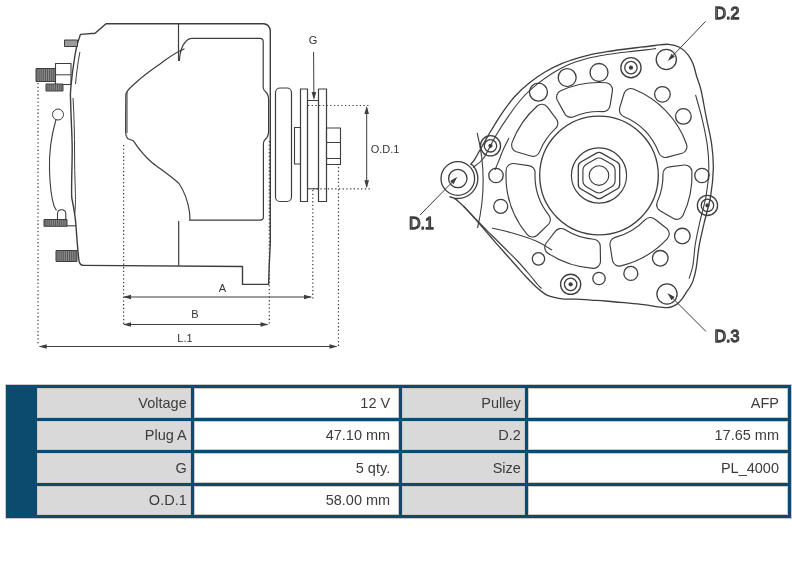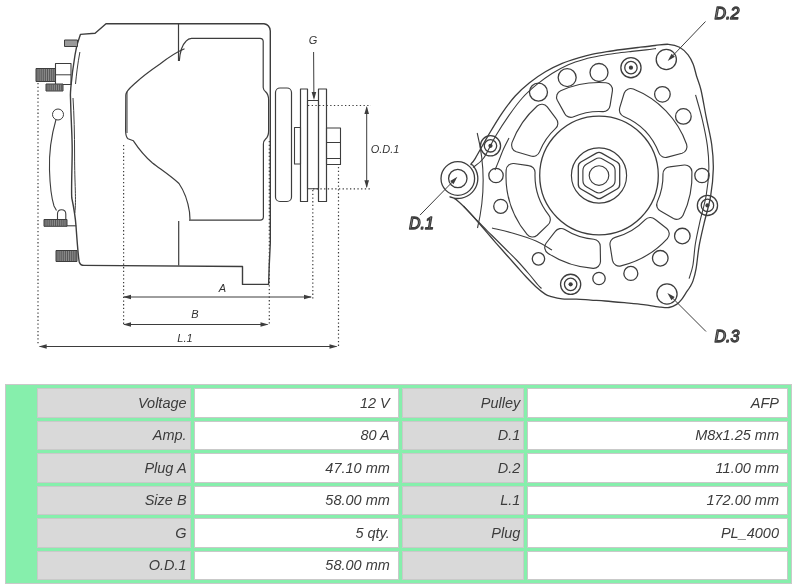--- a/index.html
+++ b/index.html
@@ -1,18 +1,18 @@
 <!DOCTYPE html>
 <html><head>
 <meta charset="utf-8">
 <style>
 html,body { margin:0; padding:0; background:#fff; width:792px; height:587px; overflow:hidden; }
 * { box-sizing: border-box; }
-#wrap { position:relative; width:792px; height:587px; font-family:"Liberation Sans",sans-serif;font-style:italic; }
-table { position:absolute; left:5px; top:384px; border-collapse:separate; border-spacing:3px; table-layout:fixed; border:1px solid #c9c9c9; background:#86efac;padding-left:28px; }
+#wrap { position:relative; width:792px; height:587px; font-family:"Liberation Sans",sans-serif; }
+table { position:absolute; left:5px; top:384px; border-collapse:separate; border-spacing:3px; table-layout:fixed; border:1px solid #c9c9c9; background:#0c4a6e;padding-left:28px; }
 td { border:1px solid #c9c9c9; height:29.5px; font-size:14.5px; color:#3c3c3c; text-align:right; padding:0 3px 0 0; white-space:nowrap; overflow:hidden; }
 td.l { background:#d9d9d9; }
 td.v { background:#fff; padding-right:8px; }
 col.c1 { width:158px; } col.c2 { width:211px; } col.c3 { width:126px; } col.c4 { width:268px; }
 </style>
 </head>
 <body>
 <div id="wrap">
 <svg width="792" height="386" viewBox="0 0 792 386" style="position:absolute;top:0;left:0">
 <g fill="none" stroke="#3d3d3d" stroke-width="1.3" stroke-linejoin="round">
@@ -180,41 +180,29 @@
         <col class="c4">
       </colgroup>
 <tbody>
         <tr>
           <td class="l">Voltage</td>
           <td class="v">12 V</td>
           <td class="l">Pulley</td>
           <td class="v">AFP</td>
         </tr>
 <tr>
-          <td class="l">Amp.</td>
-          <td class="v">80 A</td>
-          <td class="l">D.1</td>
-          <td class="v">M8x1.25 mm</td>
-        </tr>
-<tr>
           <td class="l">Plug A</td>
           <td class="v">47.10 mm</td>
           <td class="l">D.2</td>
-          <td class="v">11.00 mm</td>
-        </tr>
-<tr>
-          <td class="l">Size B</td>
-          <td class="v">58.00 mm</td>
-          <td class="l">L.1</td>
-          <td class="v">172.00 mm</td>
+          <td class="v">17.65 mm</td>
         </tr>
 <tr>
           <td class="l">G</td>
           <td class="v">5 qty.</td>
-          <td class="l">Plug</td>
+          <td class="l">Size</td>
           <td class="v">PL_4000</td>
         </tr>
 <tr>
           <td class="l">O.D.1</td>
           <td class="v">58.00 mm</td>
           <td class="l"></td>
           <td class="v"></td>
         </tr>
 </tbody>
     </table>

